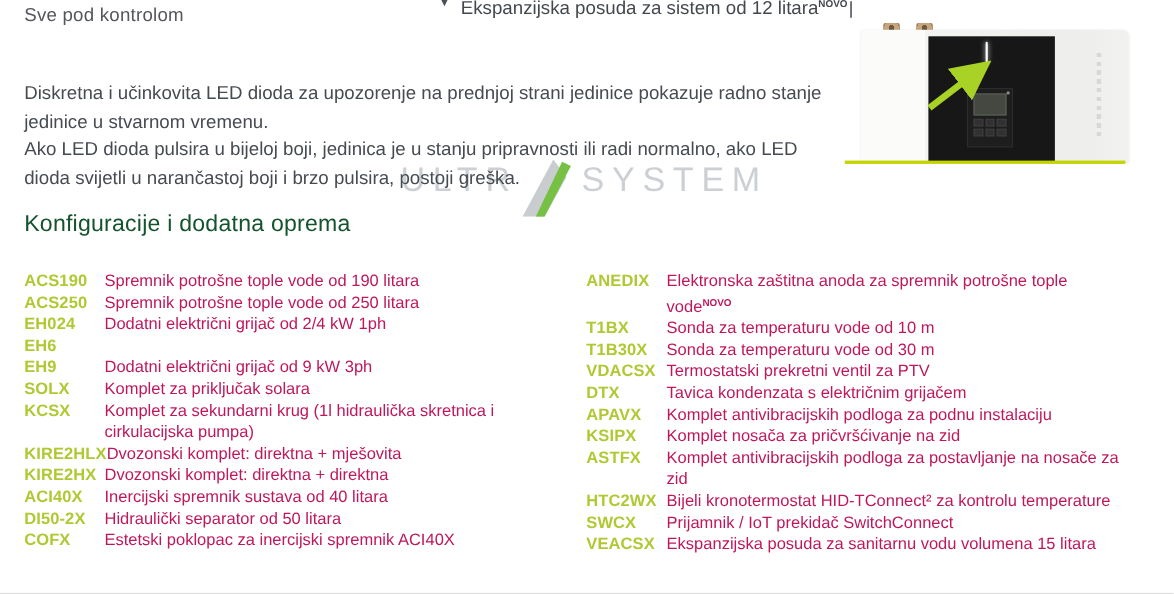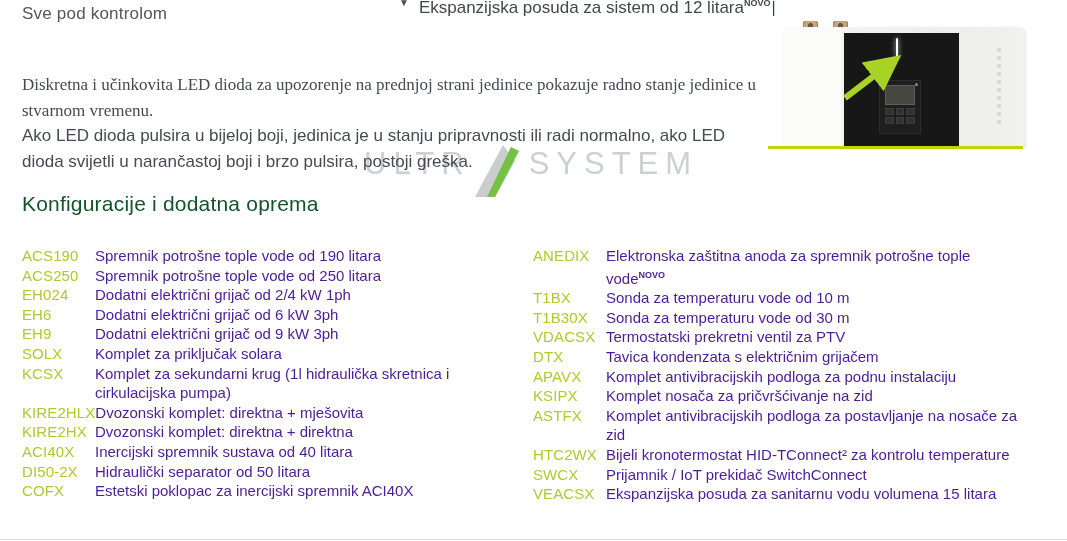--- a/index.html
+++ b/index.html
@@ -11,21 +11,21 @@
   .top-bullet{position:absolute;left:399px;top:-7px;font-size:17px;color:#43484e;
     display:flex;align-items:flex-start;gap:10px;line-height:20px;white-space:nowrap;}
   .bullet-tri{font-size:10px;color:#4a4f54;line-height:20px;}
   .sup{font-size:9px;vertical-align:super;letter-spacing:0;font-weight:600;}
   .artifact{color:#3c4046;font-size:16px;margin-left:1px;}
   
   .h1{position:absolute;left:22px;top:4px;font-size:17px;font-weight:500;color:#53565a;letter-spacing:.2px;}
   .h2{position:absolute;left:22px;top:192px;font-size:21px;font-weight:500;color:#14532d;letter-spacing:.2px;}
   
   .para{position:absolute;left:22px;width:737px;font-size:17px;line-height:25.5px;color:#464b51;}
-  .p1{top:55px;font-family:Liberation Serif, serif;}
+  .p1{top:55px;}
   .p2{top:106px;}
   
   .watermark{position:absolute;left:364px;top:131px;display:flex;align-items:center;gap:0;
     color:#ccd0d4;font-size:31px;letter-spacing:7px;font-weight:400;z-index:0;user-select:none;}
   .wm-logo{margin:14px 2px 0 2px;}
   .content-layer{position:relative;z-index:1;}
   
   .product{position:absolute;left:765px;top:20px;width:262px;height:132px;z-index:1;}
   .unit-body{position:absolute;left:18px;top:7px;width:243px;height:120px;border-radius:4px 6px 2px 2px;
     background:linear-gradient(90deg,#fbfbf9 0%,#fbfbf9 24%,#f3f3f1 24%,#ededeb 78%,#f1f1ef 100%);
@@ -42,22 +42,22 @@
   .ctrl-dot{position:absolute;left:150px;top:63px;width:3px;height:3px;border-radius:50%;background:#8a8a8a;}
   .brand-vert{position:absolute;left:232px;top:28px;width:4px;height:78px;
     background:repeating-linear-gradient(#d2d2d0 0 4px,transparent 4px 8px);opacity:.8;}
   .arrow-svg{position:absolute;left:0;top:0;}
   .ground-line{position:absolute;left:3px;top:126px;width:255px;height:3px;background:#c3d500;}
   
   .col{position:absolute;font-size:15px;line-height:19.6px;}
   .col-left{left:22px;top:246px;width:462px;}
   .col-right{left:533px;top:246px;width:494px;}
   .acc-row{display:flex;align-items:flex-start;}
-  .acc-code{flex:0 0 73px;font-weight:400;color:#b1c832;letter-spacing:.1px;}
-  .acc-desc{flex:1;color:#4c1d95;}
+  .acc-code{flex:0 0 73px;font-weight:700;color:#b1c832;letter-spacing:.1px;}
+  .acc-desc{flex:1;color:#be185d;}
   .bottom-divider{position:absolute;left:0;top:539px;width:1067px;height:1px;background:#dcdddd;}
 </style>
 </head>
 <body>
 
 <div class="page">
 
   <div class="watermark">
     <span>ULTR</span>
     <svg class="wm-logo" width="54" height="52" viewBox="0 0 54 52">
@@ -119,21 +119,20 @@
         <div class="acc-row">
           <span class="acc-code">ACS250</span>
           <span class="acc-desc">Spremnik potrošne tople vode od 250 litara</span>
         </div>
         <div class="acc-row">
           <span class="acc-code">EH024</span>
           <span class="acc-desc">Dodatni električni grijač od 2/4 kW 1ph</span>
         </div>
         <div class="acc-row">
           <span class="acc-code">EH6</span>
-          <span class="acc-desc">Dodatni električni grijač od 6 kW 3ph</span>
         </div>
         <div class="acc-row">
           <span class="acc-code">EH9</span>
           <span class="acc-desc">Dodatni električni grijač od 9 kW 3ph</span>
         </div>
         <div class="acc-row">
           <span class="acc-code">SOLX</span>
           <span class="acc-desc">Komplet za priključak solara</span>
         </div>
         <div class="acc-row">

